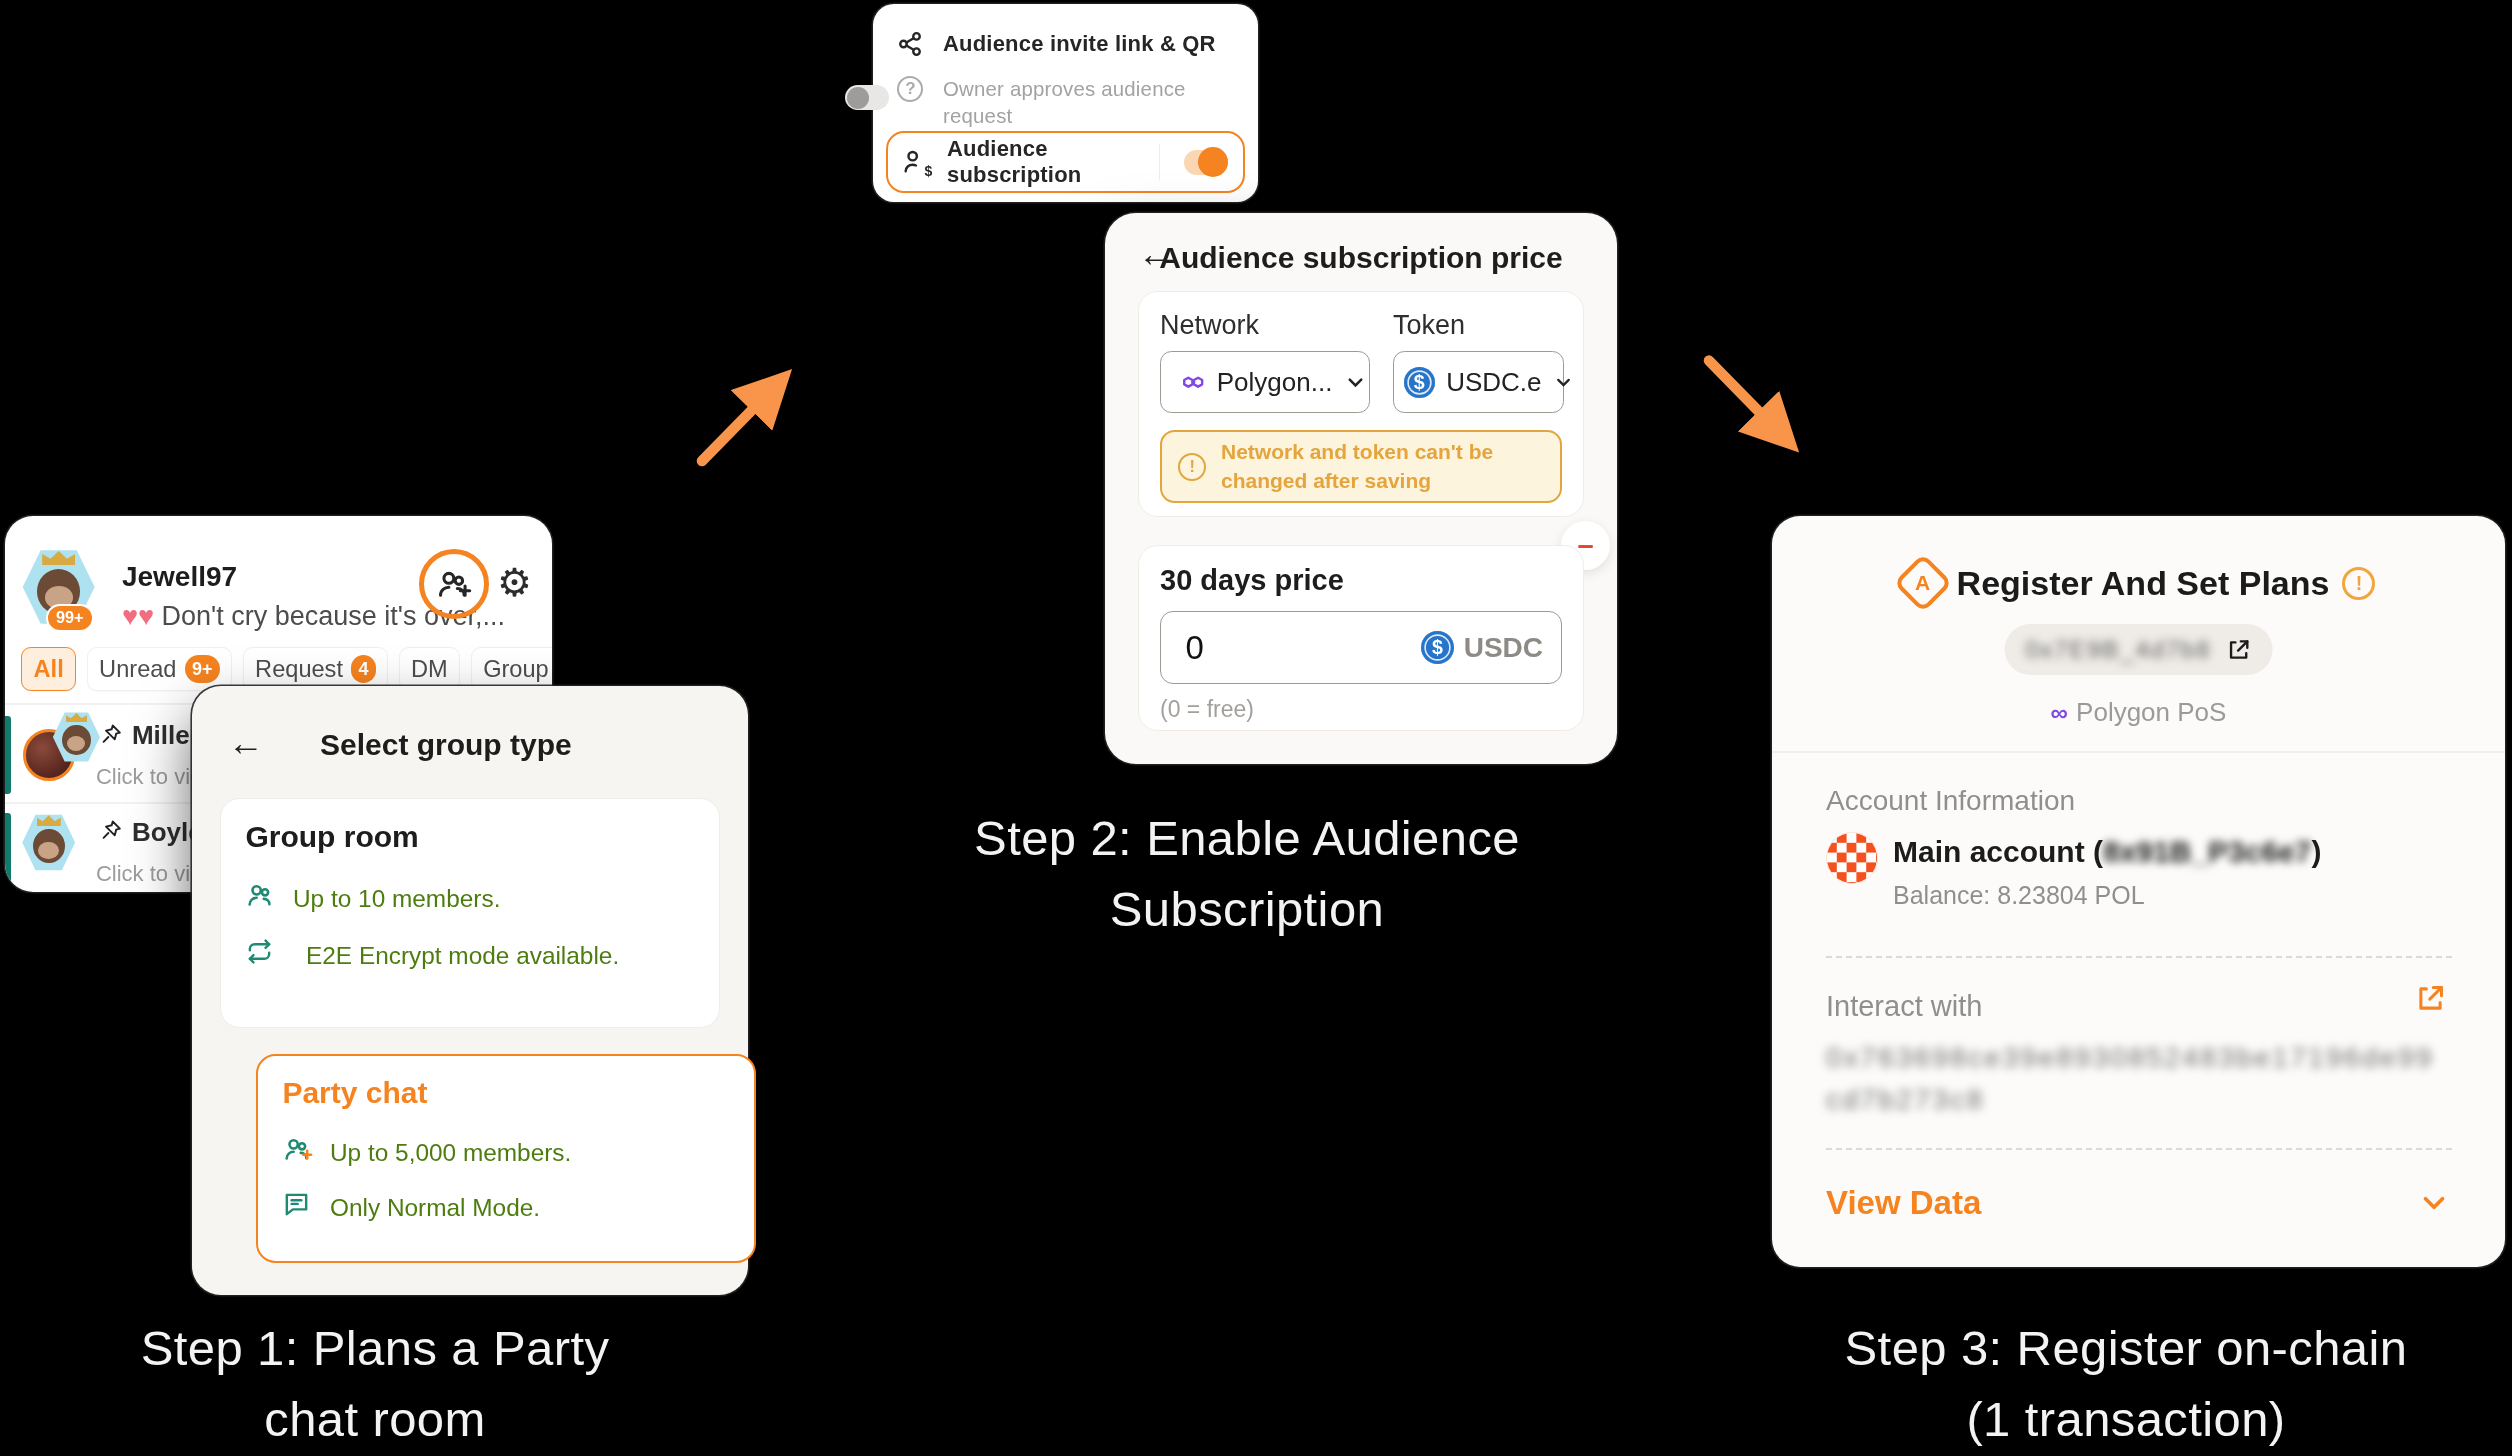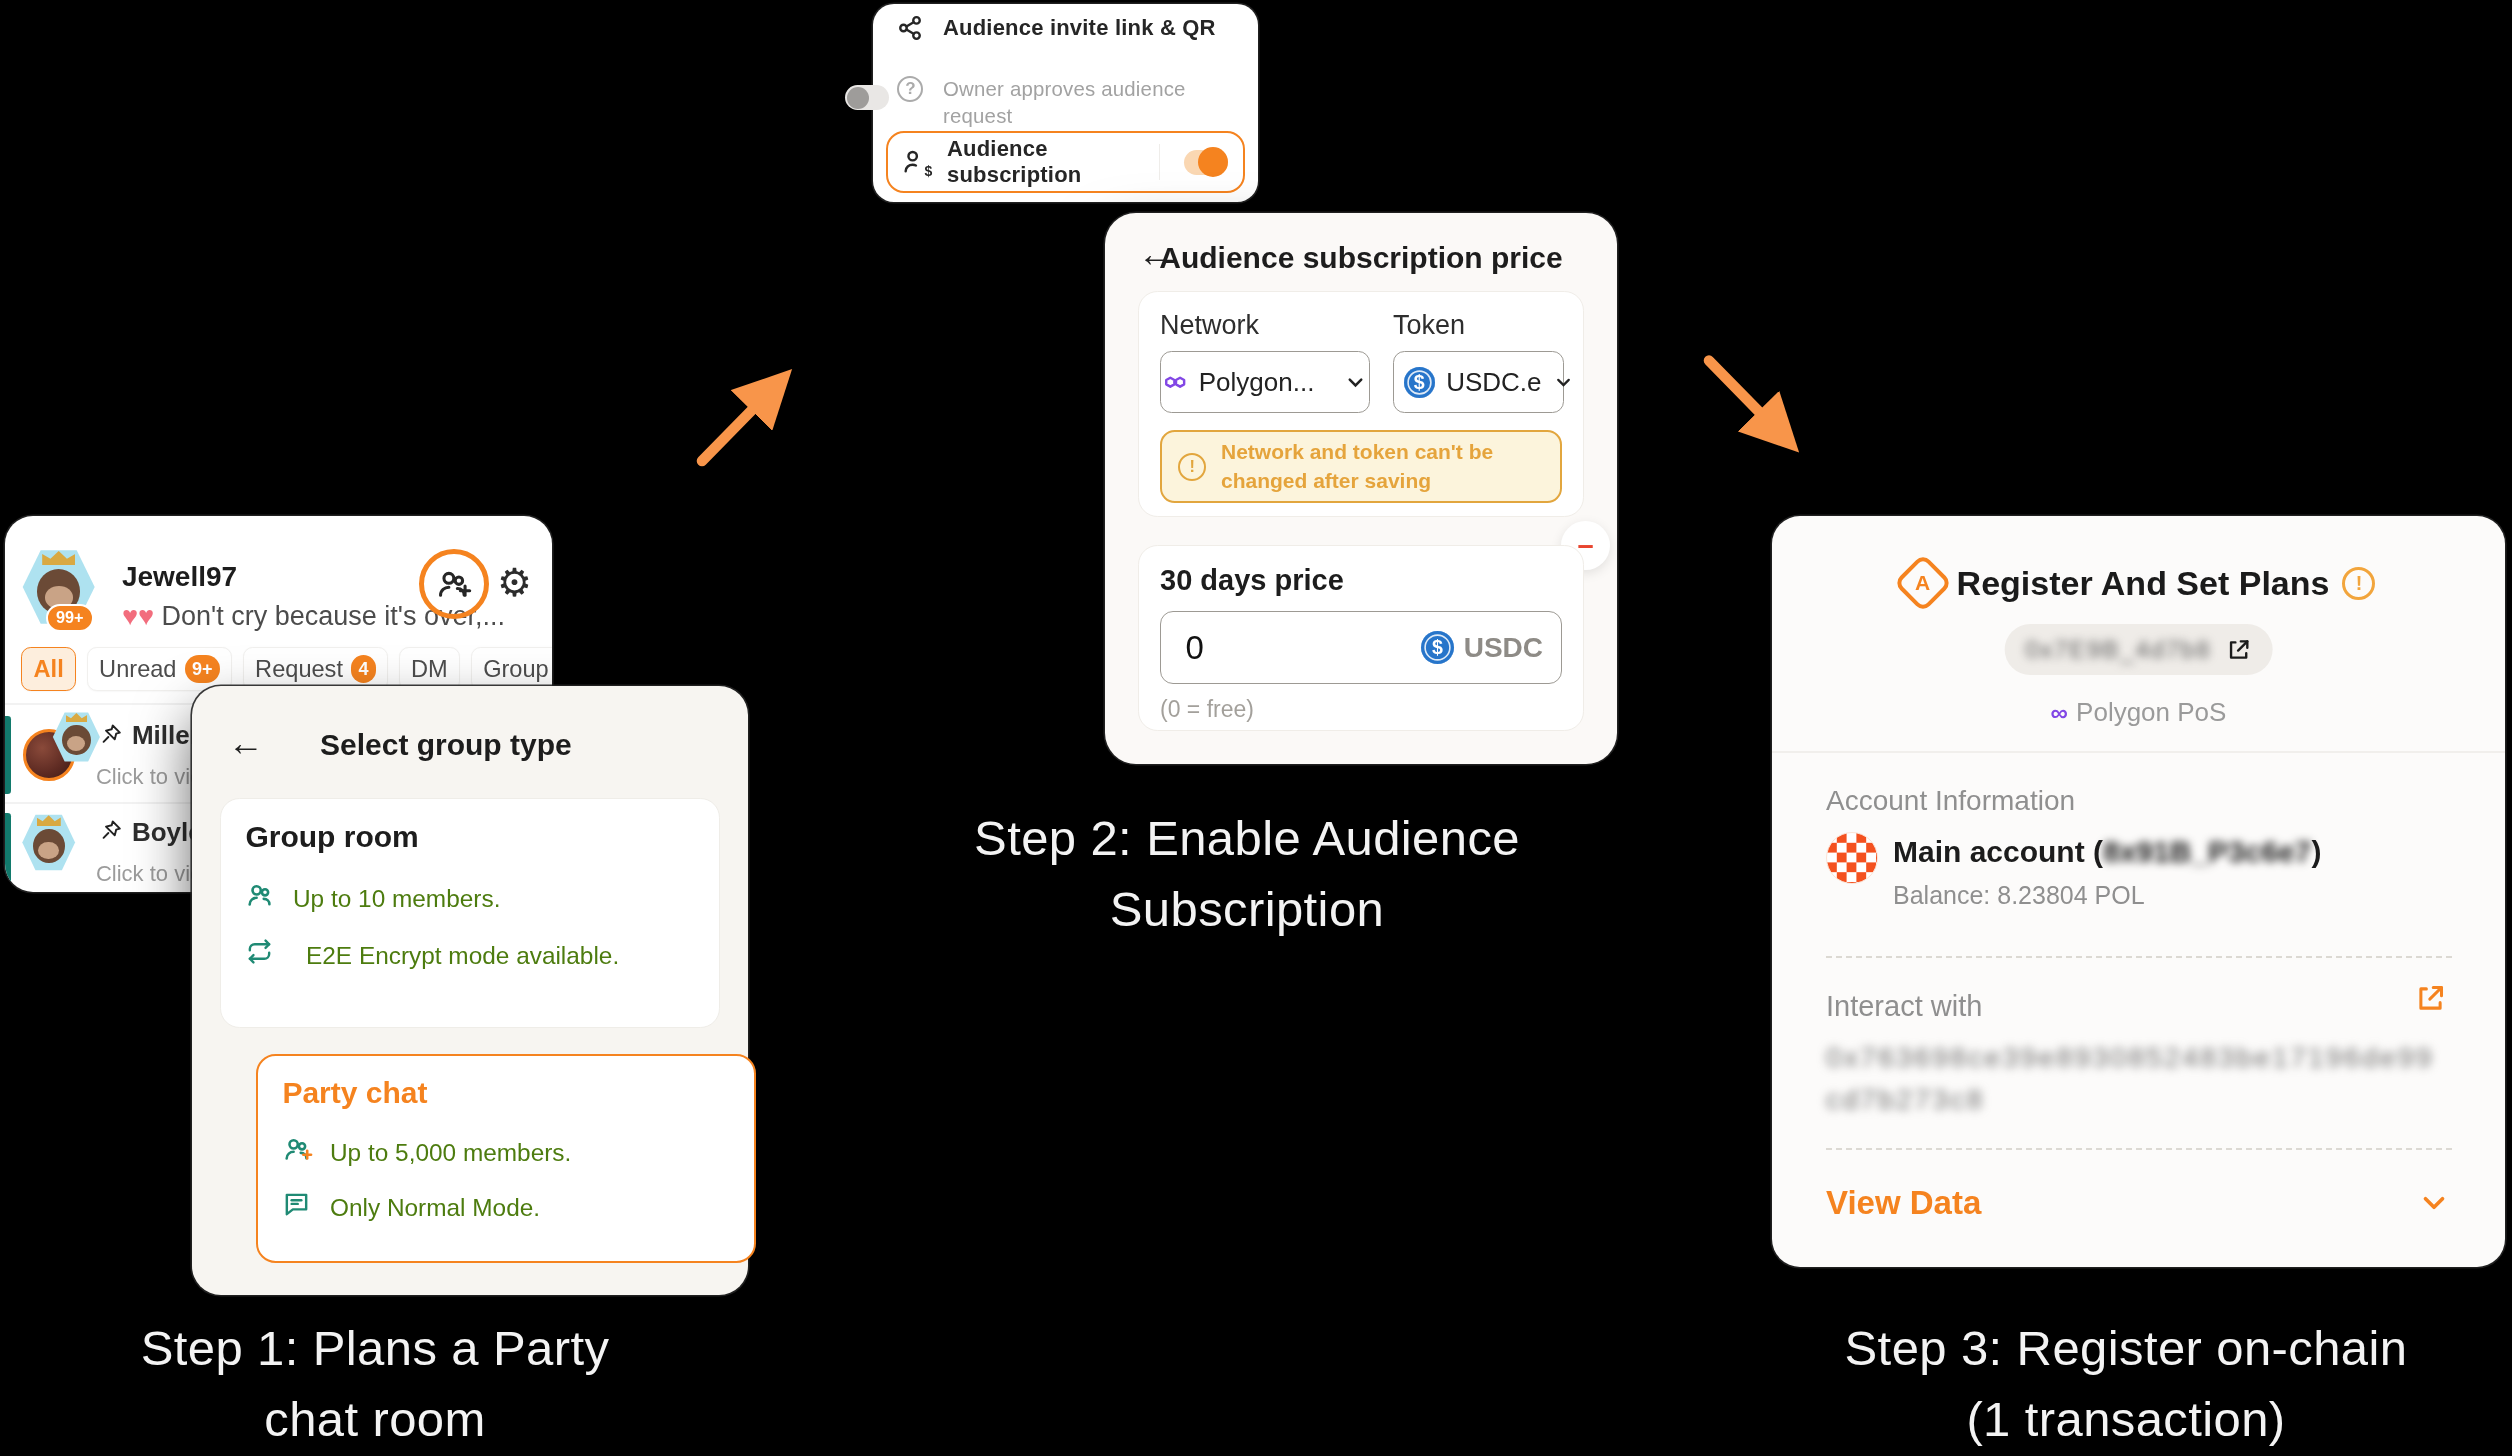--- a/index.html
+++ b/index.html
@@ -33,21 +33,21 @@
   .circle-ic { width:26px; height:26px; border-radius:50%; display:flex; align-items:center; justify-content:center;
     font-weight:700; flex:none; }
   .q-ic { border:2px solid #ABABAB; color:#ABABAB; font-size:17px; }
 
   
   #price-panel { left:1105px; top:213px; width:512px; height:551px; border-radius:31px; background:#FBF9F7; }
   .back { font-size:36px; color:#1f1f1f; line-height:1; cursor:default; }
   .card { position:absolute; background:#fff; border:0.8px solid #F0EDE8; border-radius:19.6px; }
   .fld-label { position:absolute; font-size:27px; color:#2e2e2e; }
   .select { position:absolute; height:62px; border:1.6px solid #9D9A94; border-radius:11.4px; background:#fff;
-    display:flex; align-items:center; padding:0 2px; gap:11.4px; }
+    display:flex; align-items:center; padding:0 20px; gap:11.4px; }
   .select .val { font-size:26px; color:#222; }
   .warn-box { position:absolute; left:21px; top:138px; width:402px; height:73px; background:#FCF4DC;
     border:2px solid #E2A63E; border-radius:14.7px; display:flex; align-items:center; gap:14.7px; padding:0 13px 0 16.3px; }
   .warn-ic { border:2.4px solid #E2A63E; color:#E2A63E; font-size:16.3px; width:28px; height:28px; }
   .warn-text { font-size:21px; line-height:28.5px; color:#E5A43C; font-weight:600; width:326px; }
   .minus-btn { position:absolute; left:456px; top:308px; width:49px; height:49px; border-radius:50%; background:#fff;
     box-shadow:0 3.3px 11.4px rgba(0,0,0,.10); display:flex; align-items:center; justify-content:center;
     color:#E8452F; font-size:29px; font-weight:700; }
   .price-input { position:absolute; left:21px; top:65px; width:402px; height:73px; border:1.6px solid #9D9A94;
     border-radius:13px; background:#fff; display:flex; align-items:center; padding:0 18px 0 24.4px; }
@@ -103,21 +103,21 @@
 
   
   .steplabel { position:absolute; color:#F3F3F3; font-size:49px; line-height:71px; text-align:center; letter-spacing:0.4px; }
 
   svg.ic { display:block; }
 </style>
 </head>
 <body>
 
 <div id="popup" class="panel">
-  <div class="p-row" style="top:11px;">
+  <div class="p-row" style="top:27px;">
     <span>
       <svg class="ic" width="26" height="26" viewBox="0 0 24 24" fill="none" stroke="#262626" stroke-width="2.2" stroke-linecap="round">
         <circle cx="18" cy="5" r="3"></circle>
           <circle cx="6" cy="12" r="3"></circle>
           <circle cx="18" cy="19" r="3"></circle>
         <line x1="8.7" y1="10.6" x2="15.3" y2="6.6"></line>
           <line x1="8.7" y1="13.4" x2="15.3" y2="17.4"></line>
       </svg>
     </span>
     <span class="p-label">Audience invite link &amp; QR</span>

